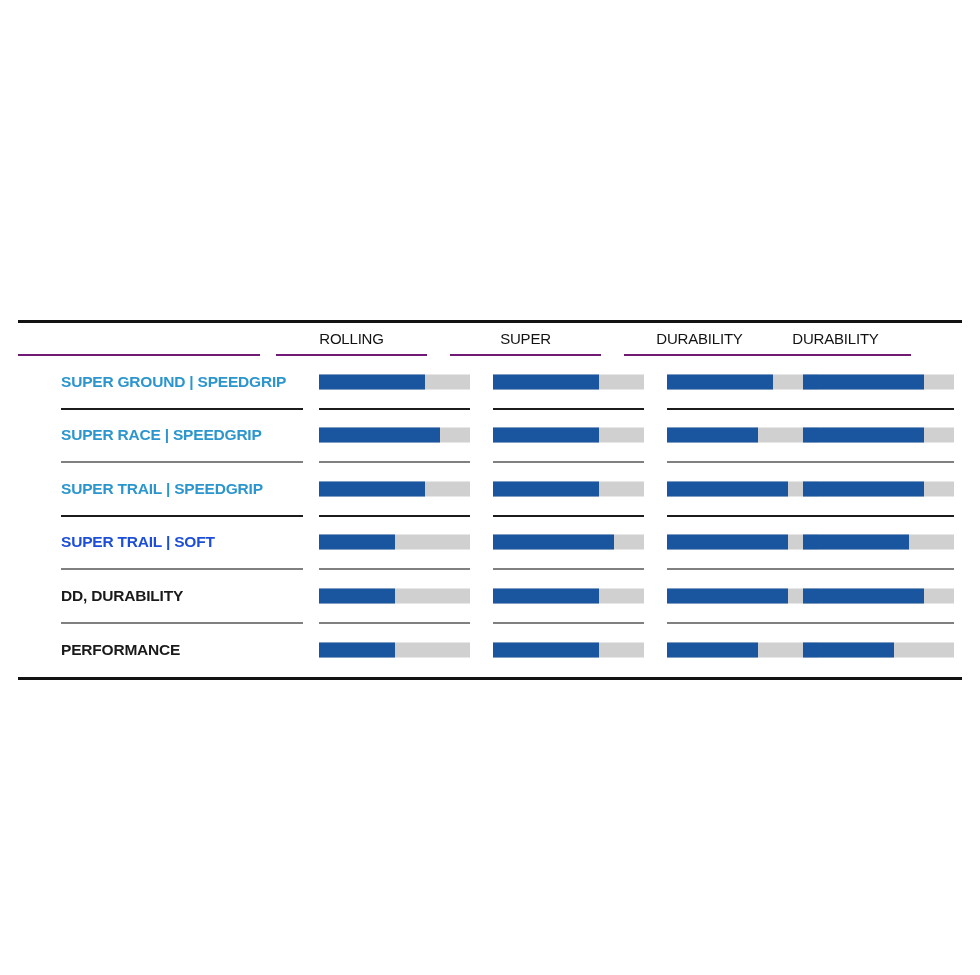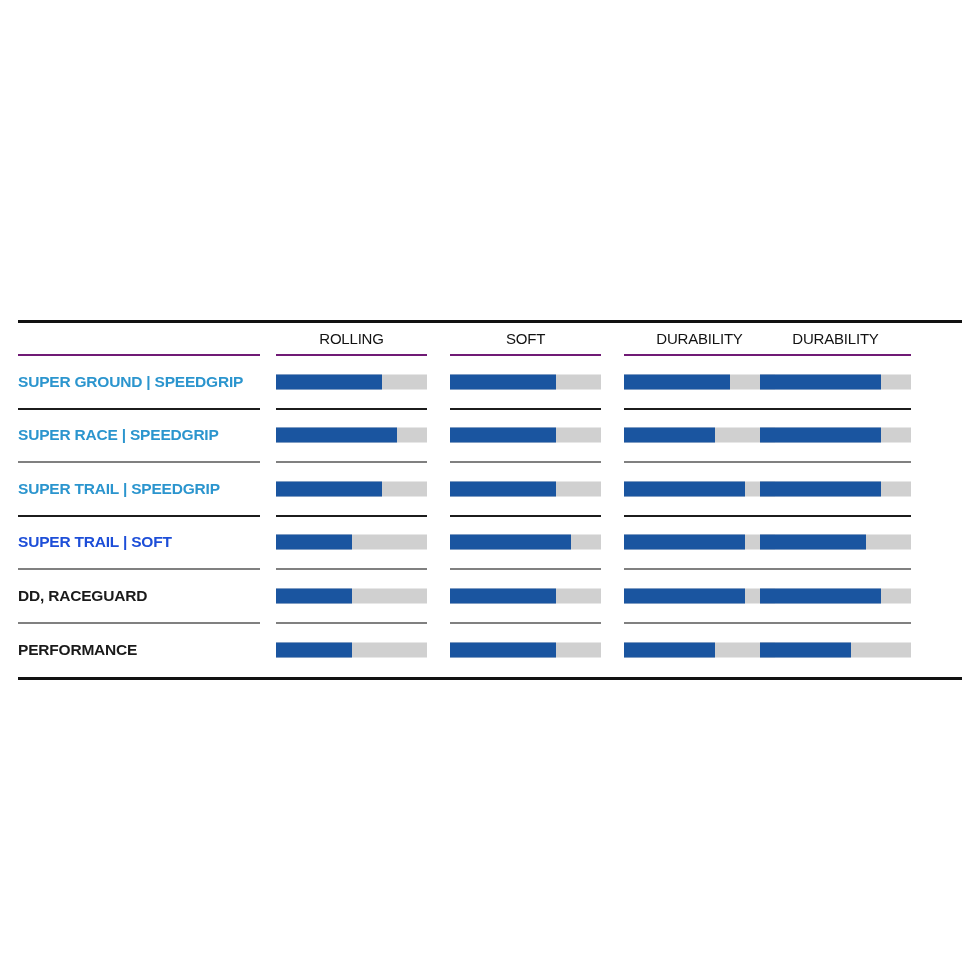--- a/index.html
+++ b/index.html
@@ -44,20 +44,21 @@
     left: 0;
     top: 36px;
     bottom: 3px;
     width: 100%;
     display: flex;
     flex-direction: column;
   }
   .row {
     position: relative;
     flex: 1;
+    margin-left: 43px;
   }
   .cell {
     position: absolute;
     top: 0;
     height: 100%;
     box-sizing: border-box;
   }
   .c0 { left: 0;     width: 242px; }
   .c1 { left: 258px; width: 151px; }
   .c2 { left: 432px; width: 151px; }
@@ -104,21 +105,21 @@
 </style>
 </head>
 <body>
 
 <div class="page">
   <div class="chart">
     <div class="rule-thick rule-top"></div>
     <div class="header-row">
         <div class="cell c0"></div>
         <div class="cell c1" style="color: rgb(18, 18, 18);">ROLLING</div>
-        <div class="cell c2" style="color: rgb(18, 18, 18);">SOFT</div>
+        <div class="cell c2" style="color: rgb(18, 18, 18);">SUPER</div>
         <div class="cell c3" style="color: rgb(18, 18, 18);">DURABILITY</div>
         <div class="cell c4" style="color: rgb(18, 18, 18);">DURABILITY</div>
       </div>
     <div class="rows">
         <div class="row sep-strong">
           <div class="cell c0">
             <div class="row-label" style="color: rgb(43, 149, 206);">SUPER GROUND | SPEEDGRIP</div>
           </div>
           <div class="cell c1">
             <div class="bar" style="background: rgb(208, 208, 208);">
@@ -211,21 +212,21 @@
             </div>
           </div>
           <div class="cell c4">
             <div class="bar" style="background: rgb(208, 208, 208);">
               <div class="bar-fill" style="background: rgb(26, 85, 160); width: 70%;"></div>
             </div>
           </div>
         </div>
         <div class="row sep-soft">
           <div class="cell c0">
-            <div class="row-label" style="color: rgb(26, 26, 26);">DD, RACEGUARD</div>
+            <div class="row-label" style="color: rgb(26, 26, 26);">DD, DURABILITY</div>
           </div>
           <div class="cell c1">
             <div class="bar" style="background: rgb(208, 208, 208);">
               <div class="bar-fill" style="background: rgb(26, 85, 160); width: 50%;"></div>
             </div>
           </div>
           <div class="cell c2">
             <div class="bar" style="background: rgb(208, 208, 208);">
               <div class="bar-fill" style="background: rgb(26, 85, 160); width: 70%;"></div>
             </div>

